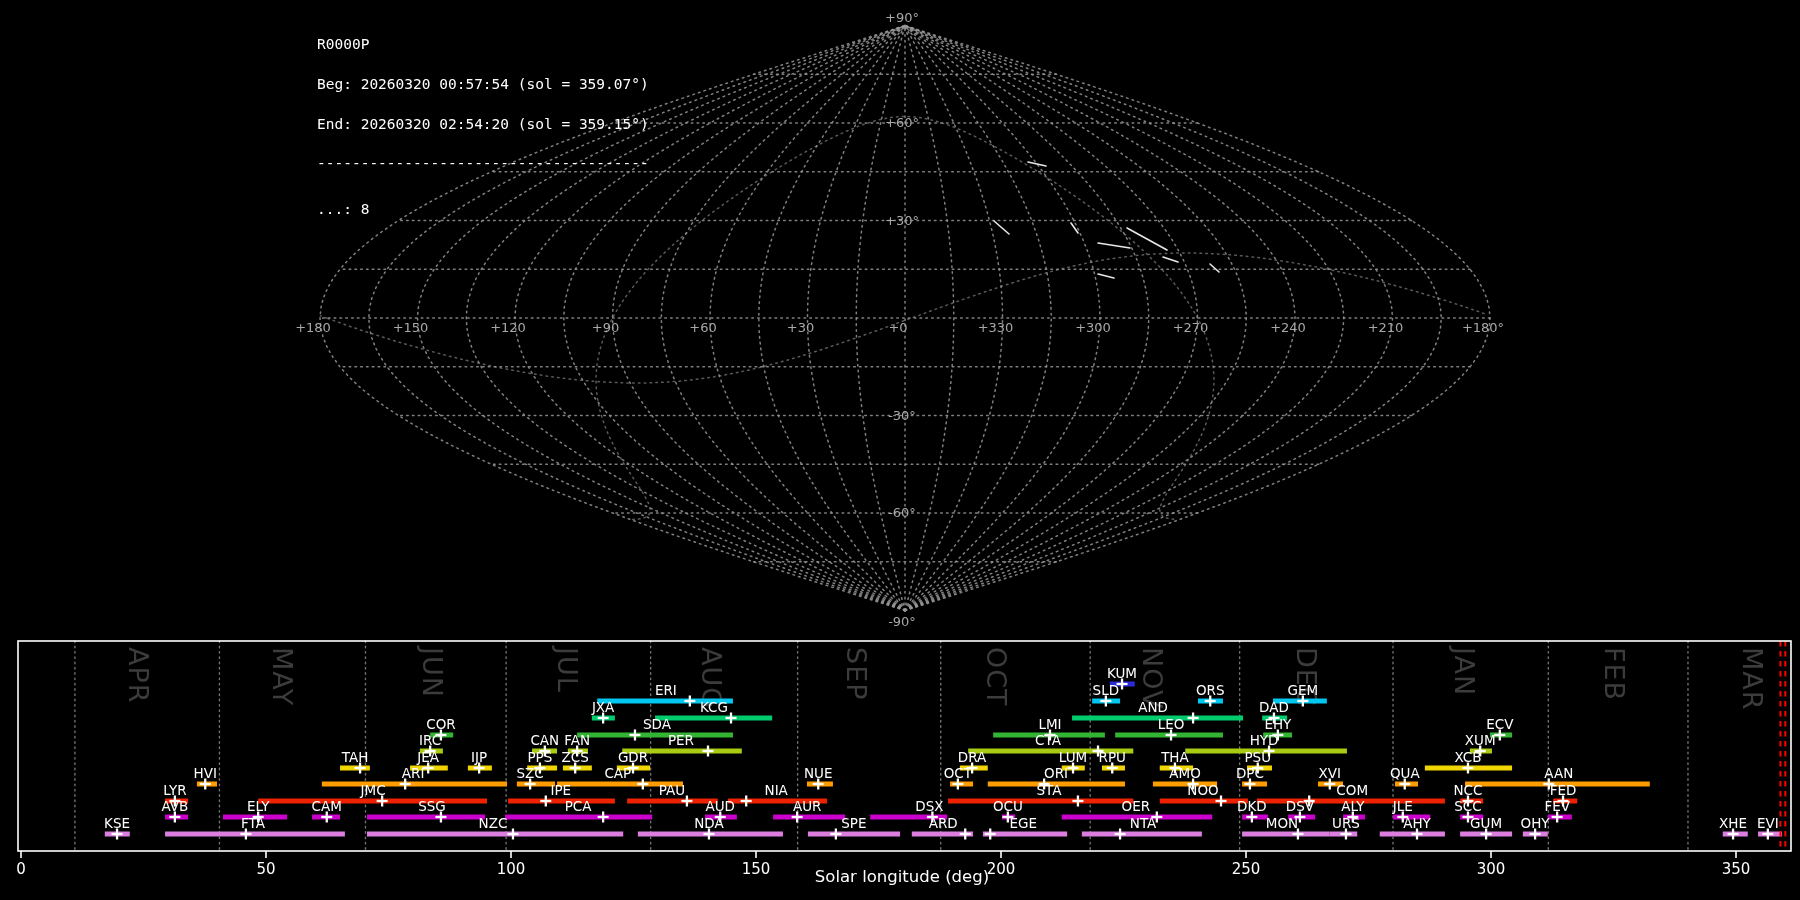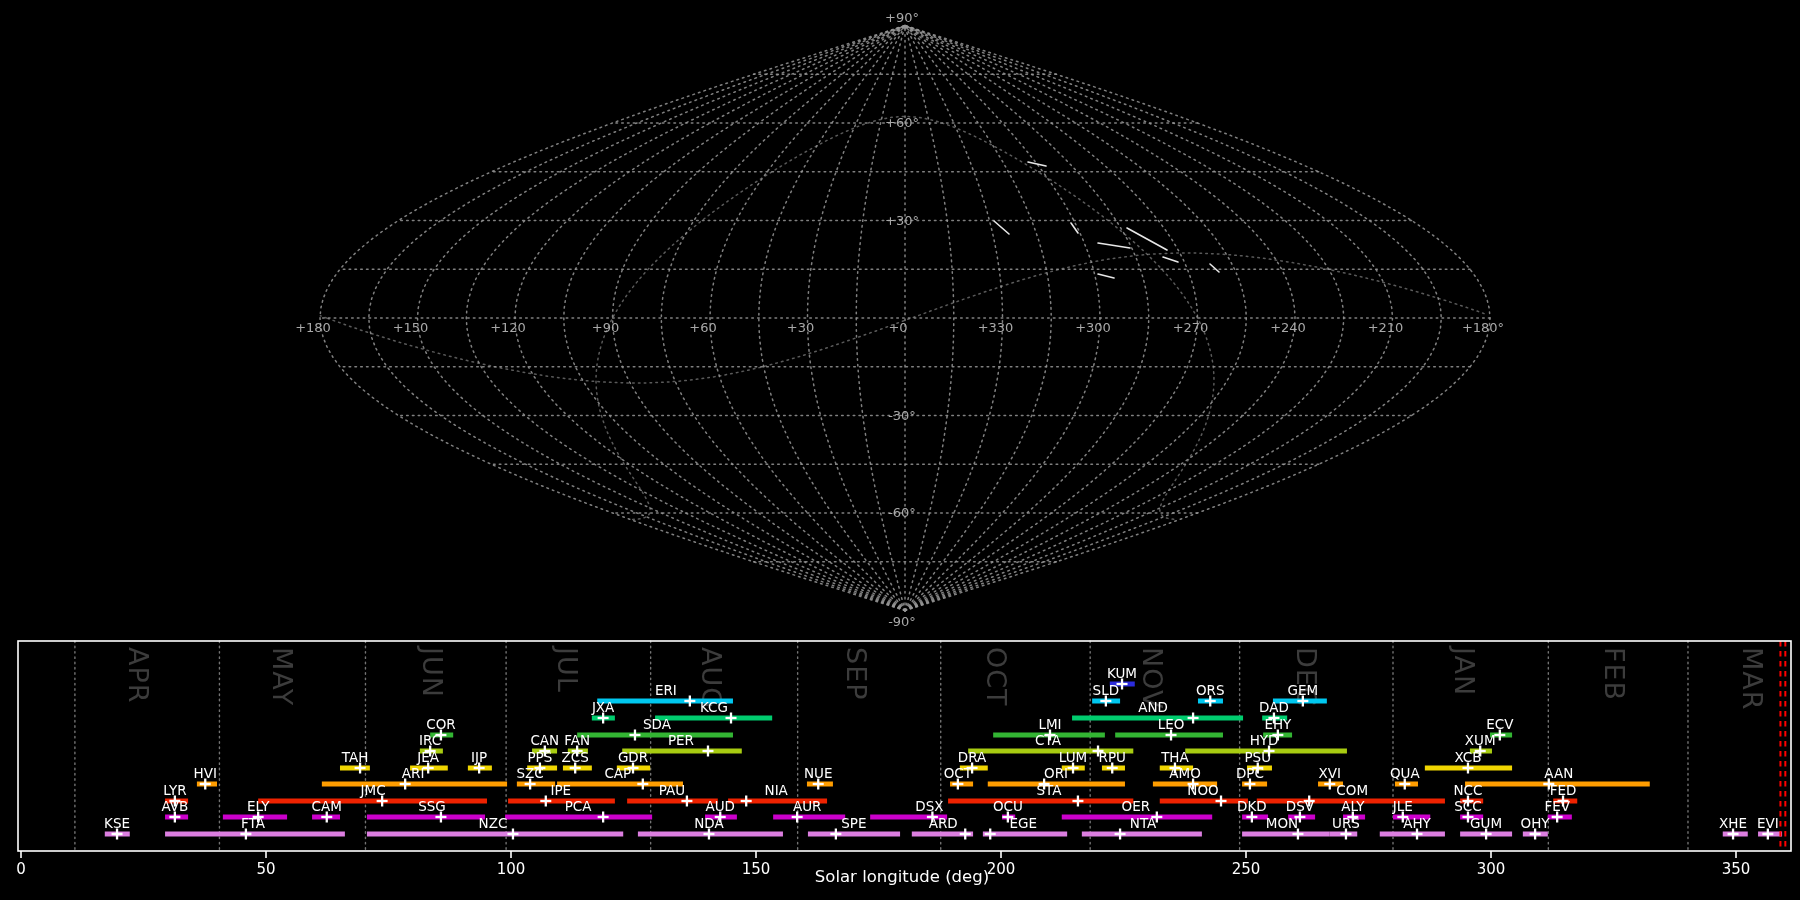--- a/index.html
+++ b/index.html
@@ -1,17 +1,17 @@
 <!DOCTYPE html>
 <html><head>
 <meta charset="utf-8">
 <style>
   html,body{margin:0;padding:0;background:#000;}
   #stage{position:relative;width:1800px;height:900px;background:#000;overflow:hidden;
-         font-family:"DejaVu Sans",sans-serif;border-radius:28px;}
+         font-family:"DejaVu Sans",sans-serif;}
   #scene{position:absolute;left:0;top:0;}
   #info-header{position:absolute;left:317px;top:12px;color:#ffffff;
     font-family:"DejaVu Sans Mono",monospace;font-size:14.5px;line-height:13.2px;
     white-space:pre;}
   #info-header .count{margin-top:6px;}
   .svgtext{font-family:"DejaVu Sans",sans-serif;}
 </style>
 </head>
 <body>
 
@@ -484,13 +484,20 @@
         <line x1="1246" y1="851" x2="1246" y2="858" stroke="#ffffff" stroke-width="1.6"></line>
         <text x="1246" y="874" fill="#ffffff" font-size="15" text-anchor="middle" font-family="DejaVu Sans, sans-serif">250</text>
         <line x1="1491" y1="851" x2="1491" y2="858" stroke="#ffffff" stroke-width="1.6"></line>
         <text x="1491" y="874" fill="#ffffff" font-size="15" text-anchor="middle" font-family="DejaVu Sans, sans-serif">300</text>
         <line x1="1736.0000000000002" y1="851" x2="1736.0000000000002" y2="858" stroke="#ffffff" stroke-width="1.6"></line>
         <text x="1736.0000000000002" y="874" fill="#ffffff" font-size="15" text-anchor="middle" font-family="DejaVu Sans, sans-serif">350</text>
       </g>
     <text id="xaxis-title" class="svgtext" x="902" y="882" fill="#ffffff" font-size="16.5" text-anchor="middle">Solar longitude (deg)</text>
   </svg>
 
+  <div id="info-header">
+    <div>R0000P</div>
+    <div>Beg: 20260320 00:57:54 (sol = 359.07°)</div>
+    <div>End: 20260320 02:54:20 (sol = 359.15°)</div>
+    <div>--------------------------------------</div>
+    <div class="count">...: 8</div>
+  </div>
 </div>
 
 </body></html>

